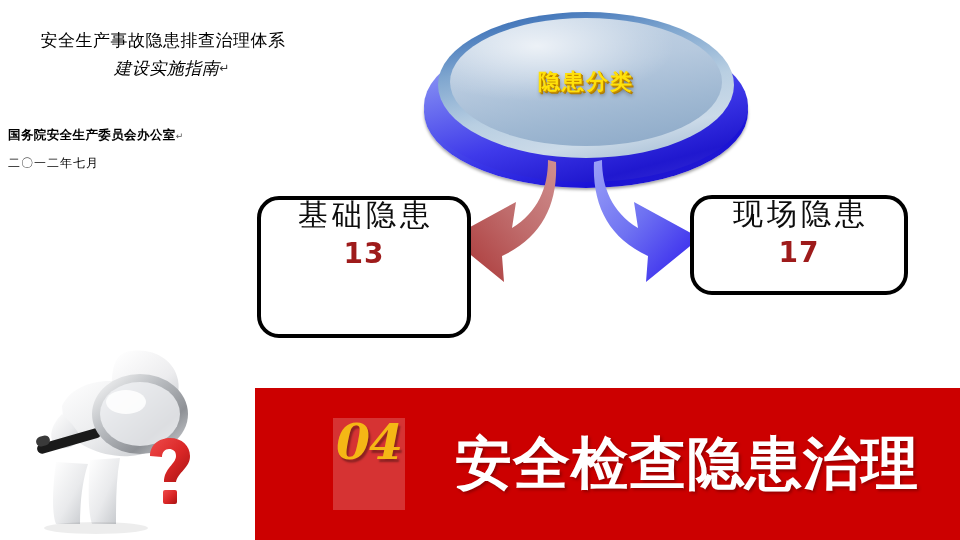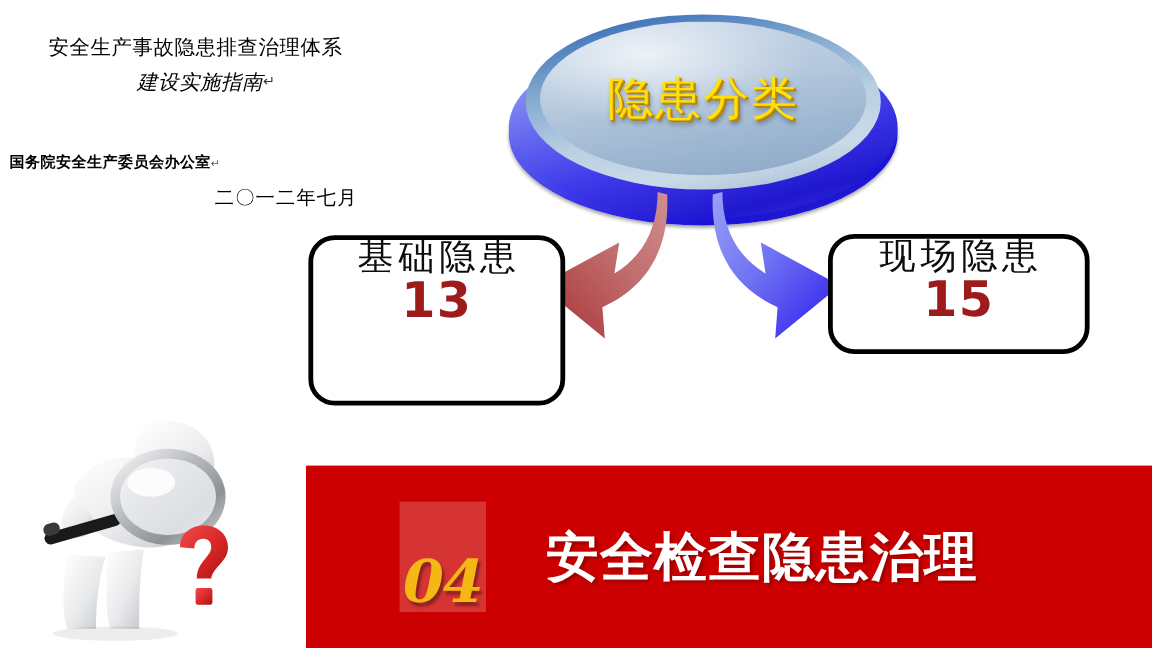--- a/index.html
+++ b/index.html
@@ -60,23 +60,23 @@
   .doc-issuer .tiny {
     font-weight: normal;
     font-size: 9px;
     color: #555;
   }
   .doc-date {
     position: absolute;
     left: 8px;
     top: 155px;
     width: 290px;
-    text-align: right;
-    font-family: "DejaVu Sans", sans-serif;
-    font-size: 16px;
+    text-align: left;
+    font-family: "DejaVu Sans", sans-serif;
+    font-size: 12px;
     letter-spacing: 1px;
     color: #000;
     white-space: nowrap;
   }
 
   
   .disc-wrap {
     position: absolute;
     left: 424px;
     top: 10px;
@@ -125,22 +125,22 @@
   .disc-label {
     position: absolute;
     left: 26px;
     top: 8px;
     width: 272px;
     height: 128px;
     display: flex;
     align-items: center;
     justify-content: center;
     font-family: "DejaVu Sans", sans-serif;
-    font-weight: normal;
-    font-size: 38px;
+    font-weight: bold;
+    font-size: 22px;
     letter-spacing: 2px;
     color: #ffe10a;
     text-shadow:
       1px 1px 0 #c98f00,
       2px 2px 0 #b07d00,
       2px 3px 4px rgba(0,0,0,0.45);
   }
 
   
   .arrows {
@@ -168,24 +168,24 @@
   .cat-box.right { left: 690px; top: 195px; width: 218px; height: 100px; }
   .cat-name {
     font-family: "DejaVu Serif", serif;
     font-size: 30px;
     letter-spacing: 4px;
     color: #0d0d0d;
     line-height: 1;
     padding-left: 4px;
   }
   .cat-count {
-    margin-top: 0;
-    font-family: "DejaVu Sans", sans-serif;
-    font-weight: bold;
-    font-size: 41px;
+    margin-top: 10px;
+    font-family: "DejaVu Sans", sans-serif;
+    font-weight: bold;
+    font-size: 28px;
     color: #9e1b1b;
     letter-spacing: 1px;
     line-height: 1;
   }
 
   
   .figure {
     position: absolute;
     left: 18px;
     top: 332px;
@@ -204,21 +204,21 @@
     z-index: 2;
   }
   .banner-num-chip {
     position: absolute;
     left: 78px;
     top: 30px;
     width: 72px;
     height: 92px;
     background: rgba(255,255,255,0.20);
     display: flex;
-    align-items: flex-end;
+    align-items: flex-start;
     justify-content: center;
   }
   .banner-num {
     font-family: "DejaVu Serif", serif;
     font-style: italic;
     font-weight: bold;
     font-size: 49px;
     color: #f5b715;
     letter-spacing: -1px;
     text-shadow: 2px 3px 2px rgba(0,0,0,0.35);
@@ -226,21 +226,21 @@
   }
   .banner-title {
     position: absolute;
     left: 200px;
     top: 32px;
     height: 88px;
     display: flex;
     align-items: center;
     font-family: "DejaVu Sans", sans-serif;
     font-weight: bold;
-    font-size: 44px;
+    font-size: 57px;
     color: #ffffff;
     letter-spacing: 1px;
     text-shadow: 2px 2px 3px rgba(80,0,0,0.45);
     white-space: nowrap;
   }
 </style>
 </head>
 <body>
 
 <div id="slide">
@@ -281,21 +281,21 @@
     </svg>
   </div>
 
   <div class="cat-box left">
     <div class="cat-name">基础隐患</div>
     <div class="cat-count">13</div>
   </div>
 
   <div class="cat-box right">
     <div class="cat-name">现场隐患</div>
-    <div class="cat-count">15</div>
+    <div class="cat-count">17</div>
   </div>
 
   <div class="figure">
     <svg width="220" height="208" viewBox="0 0 220 208">
       <defs>
         <linearGradient id="bodyG" x1="0" y1="0" x2="1" y2="1">
           <stop offset="0%" stop-color="#ffffff"></stop>
           <stop offset="55%" stop-color="#e9eaec"></stop>
           <stop offset="100%" stop-color="#c3c6ca"></stop>
         </linearGradient>

